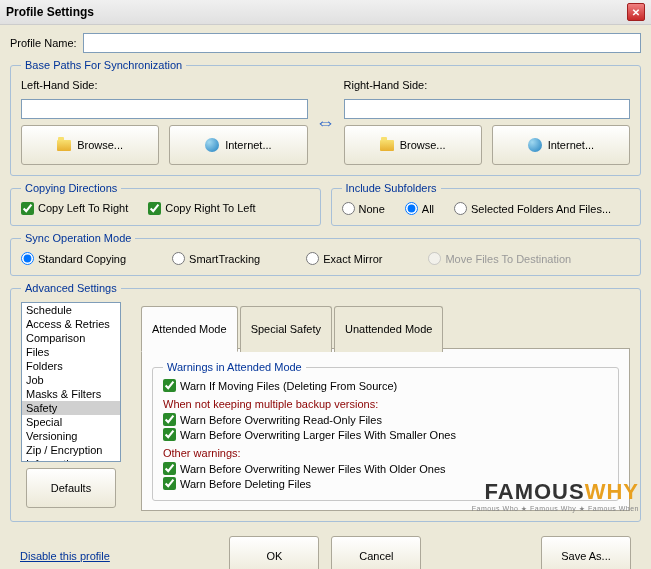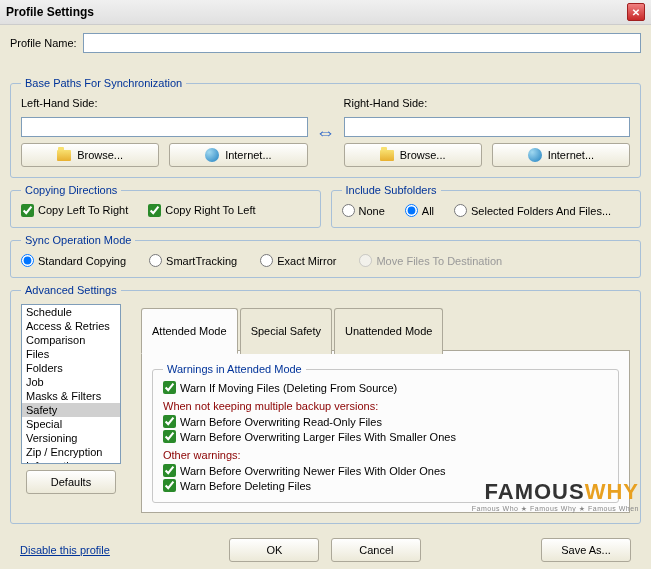--- a/index.html
+++ b/index.html
@@ -1,44 +1,44 @@
 <!DOCTYPE html>
 <html><head>
 <meta charset="utf-8">
 <style>
 * { box-sizing: border-box; margin: 0; padding: 0; }
 body { font-family: Tahoma, sans-serif; font-size: 11px; background: #ece9d8; width: 651px; height: 569px; overflow: hidden; }
 .titlebar { background: linear-gradient(to bottom, #f0f0f0, #e0e0e0); padding: 3px 6px; display: flex; justify-content: space-between; align-items: center; border-bottom: 1px solid #ccc; }
 .titlebar-text { font-weight: bold; font-size: 12px; }
 .close-btn { width: 18px; height: 18px; background: linear-gradient(to bottom, #f08080, #c82828); border: 1px solid #a02020; border-radius: 2px; color: #fff; font-weight: bold; display: flex; align-items: center; justify-content: center; cursor: pointer; font-size: 10px; }
 .content { padding: 8px 10px; }
-.row { display: flex; align-items: center; margin-bottom: 24px; }
+.row { display: flex; align-items: center; margin-bottom: 6px; }
 .label { margin-right: 6px; }
 input[type="text"] { border: 1px solid #7f9db9; padding: 2px 4px; font-size: 11px; height: 20px; background: #fff; }
 .pname { flex: 1; }
 fieldset { border: 1px solid #a8c0d8; border-radius: 3px; padding: 8px 10px 10px; margin-bottom: 6px; position: relative; }
 legend { color: #003399; padding: 0 4px; font-size: 11px; }
 .paths-grid { display: flex; align-items: center; gap: 8px; }
 .path-col { flex: 1; display: flex; flex-direction: column; gap: 6px; }
 .path-label { margin-bottom: 2px; }
-.btn { background: linear-gradient(to bottom, #fff, #ece9d8); border: 1px solid #aca899; border-radius: 3px; padding: 3px 10px; font-size: 11px; cursor: pointer; display: inline-flex; align-items: center; gap: 6px; justify-content: center; height: 24px; }
+.btn { background: linear-gradient(to bottom, #fff, #ece9d8); border: 1px solid #aca899; border-radius: 3px; padding: 3px 10px; font-size: 11px; cursor: pointer; display: inline-flex; align-items: center; gap: 6px; justify-content: center; height: 40px; }
 .btn:disabled { color: #999; cursor: default; }
 .btn-row { display: flex; gap: 10px; }
 .btn-row .btn { flex: 1; }
 .sync-arrow { font-size: 20px; color: #2a64c8; font-weight: bold; }
 .two-col { display: flex; gap: 10px; }
 .two-col > fieldset:first-child { flex: 1; }
 .two-col > fieldset:last-child { flex: 1; }
 .chk-row { display: flex; gap: 20px; align-items: center; }
 .chk { display: inline-flex; align-items: flex-start; gap: 4px; cursor: pointer; }
 .chk input { accent-color: #2a8a2a; width: 13px; height: 13px; }
 .radio { display: inline-flex; align-items: center; gap: 4px; cursor: pointer; }
 .radio input { width: 13px; height: 13px; }
 .radio.disabled { color: #999; }
-.sync-modes { display: flex; gap: 23px; align-items: center; }
+.sync-modes { display: flex; gap: 46px; align-items: center; }
 .info-bar { background: #e8f4fc; border: 1px solid #c8e0f4; padding: 8px; margin-top: 10px; display: flex; align-items: center; justify-content: space-between; gap: 10px; }
 .info-text { flex: 1; text-align: center; color: #333; }
 .adv-body { display: flex; gap: 20px; }
 .adv-list { width: 100px; background: #fff; border: 1px solid #7f9db9; height: 160px; overflow: auto; }
 .adv-list-item { padding: 1px 4px; cursor: pointer; }
 .adv-list-item.selected { background: #d0d0d0; }
 .adv-right { flex: 1; }
 .tabs { display: flex; border-bottom: 1px solid #aca899; }
 .tab { padding: 16px 10px; border: 1px solid #aca899; border-bottom: none; background: #ece9d8; cursor: pointer; position: relative; top: 4px; margin-right: 2px; border-radius: 3px 3px 0 0; }
 .tab.active { background: #fcfcfc; border-bottom: 1px solid #fcfcfc; }

